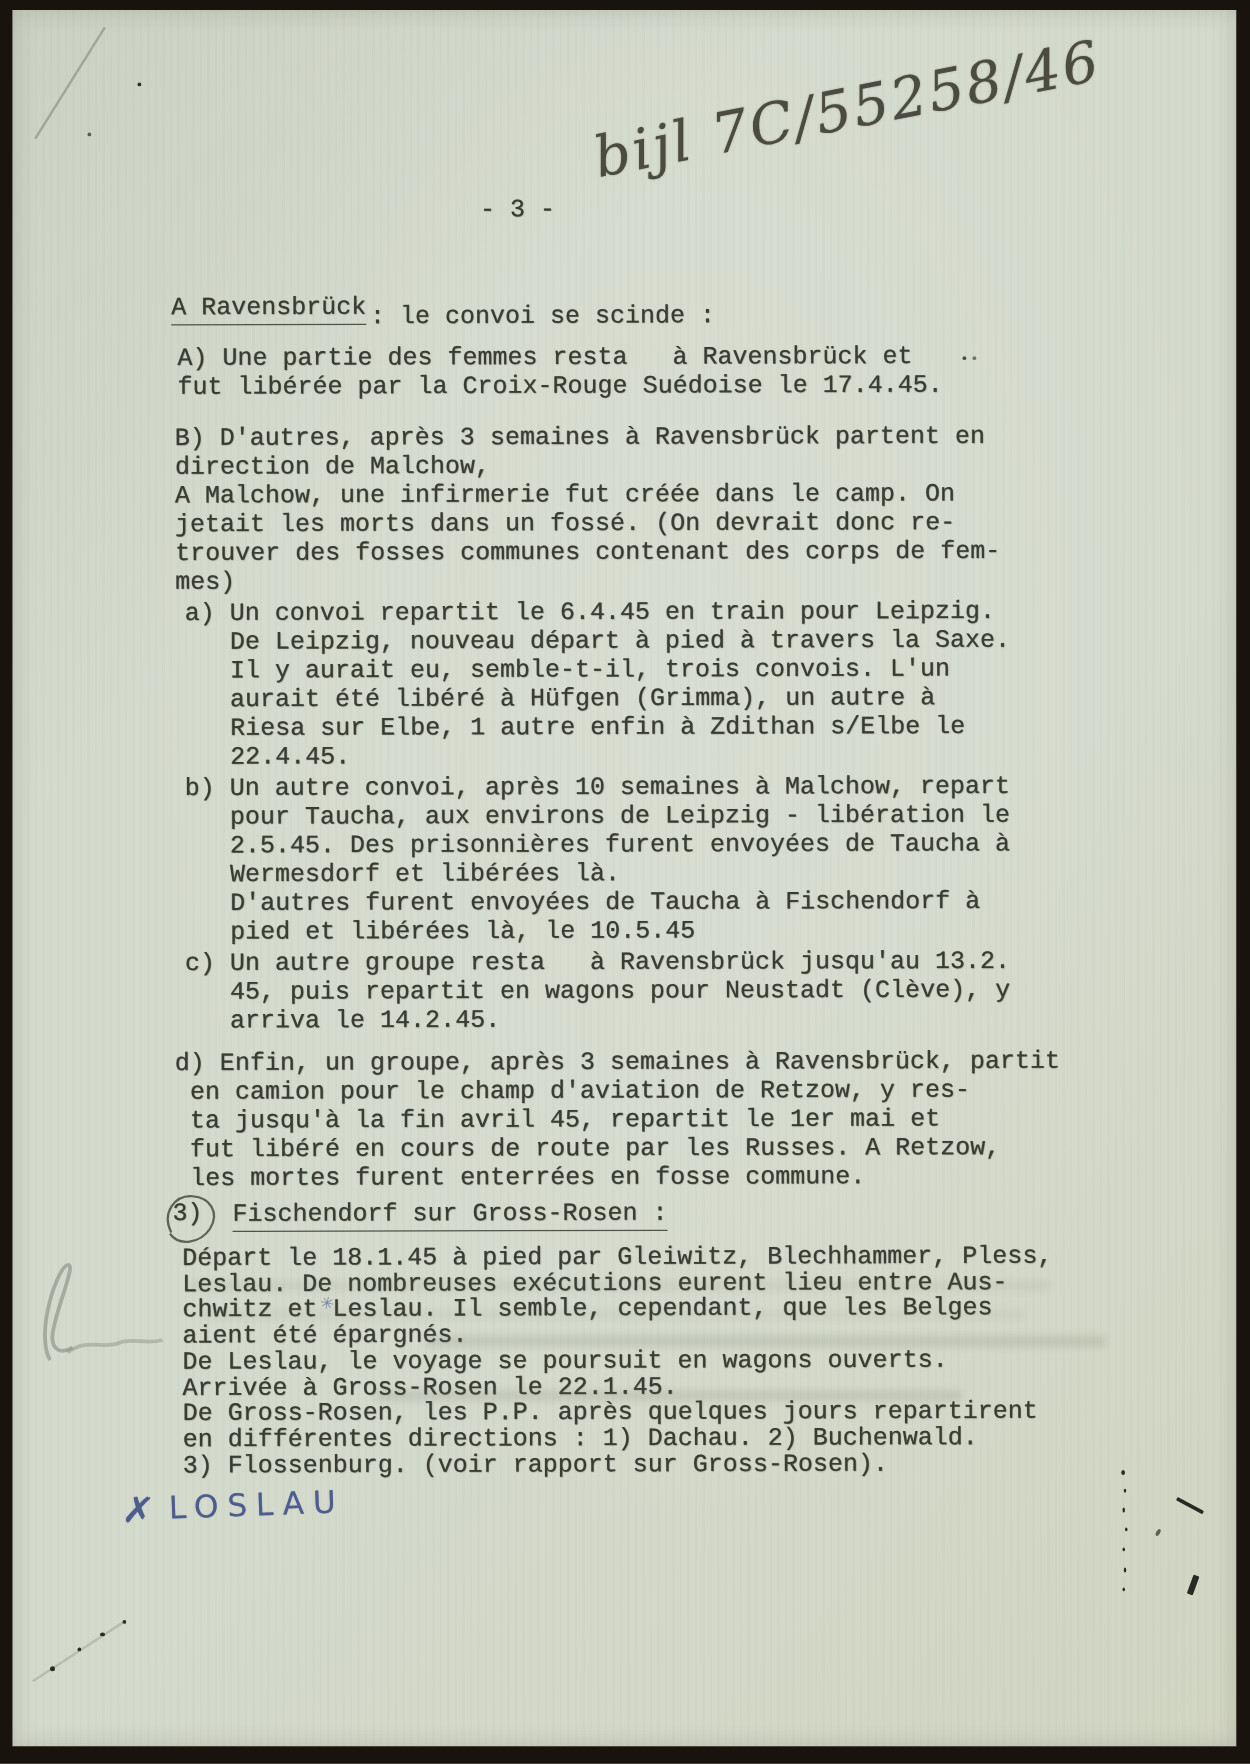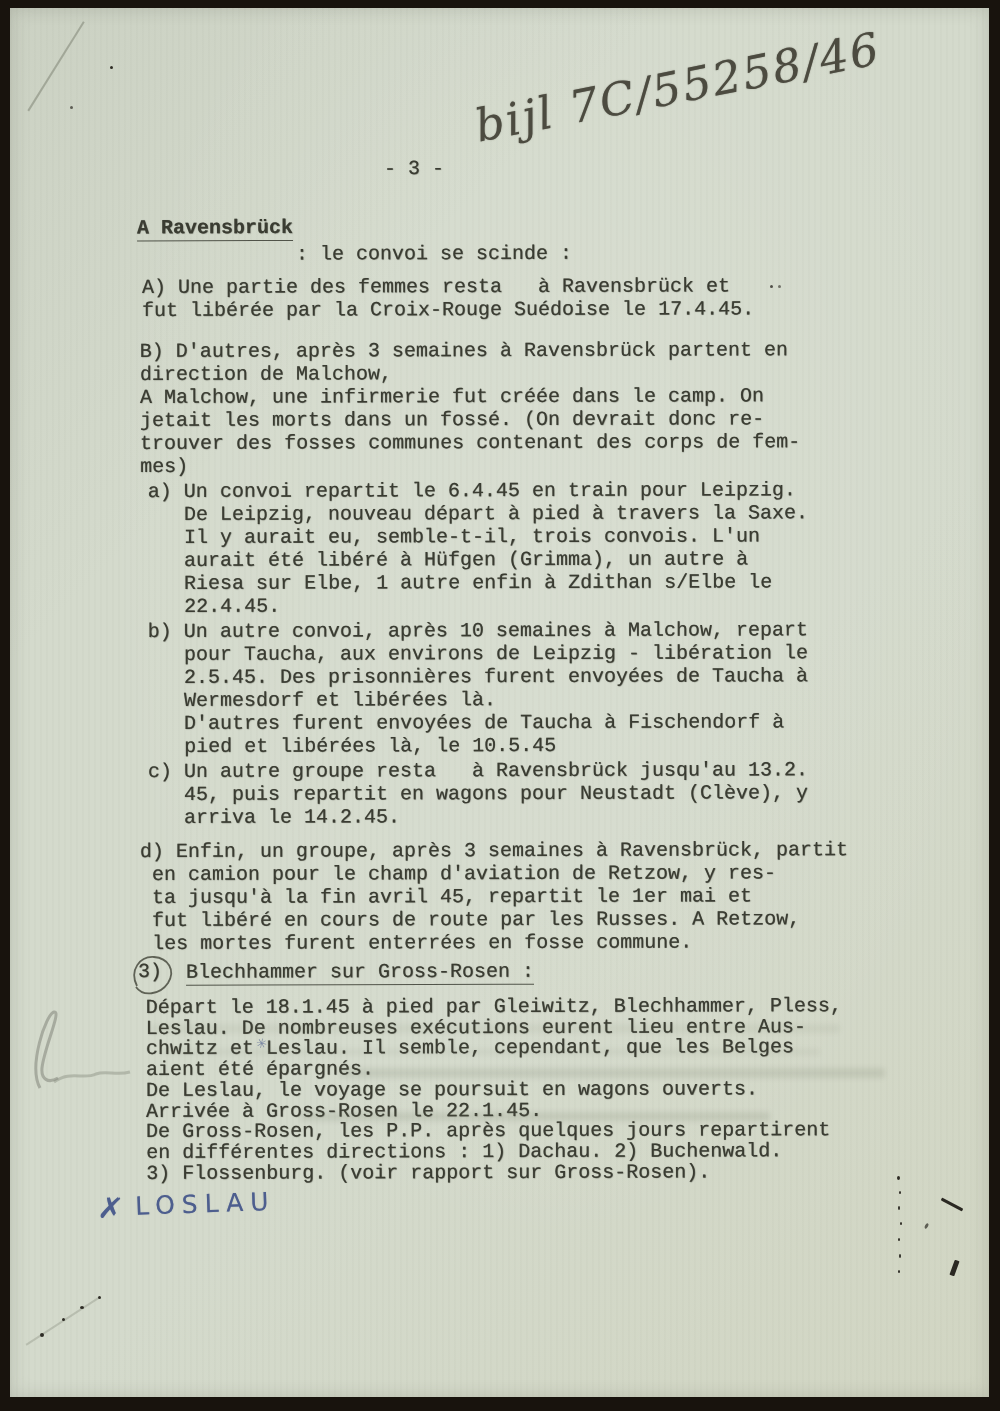--- a/index.html
+++ b/index.html
@@ -68,21 +68,21 @@
 </style>
 </head>
 <body>
 
 <div class="paper">
 
   <div class="handref">bijl 7C/55258/46</div>
 
   <div class="typed" style="left:374px; top:149px; width:120px;">- 3 -</div>
 
-  <div class="typed" style="left:127px; top:208px; width:300px;font-weight:bold;"><span class="underline">A Ravensbrück</span></div>
+  <div class="typed" style="left:127px; top:227px; width:300px;"><span class="underline">A Ravensbrück</span></div>
 
   <div class="typed" style="left:286px; top:234px; width:400px;">: le convoi se scinde :</div>
 
   <div class="typed" style="left:132px; top:267px;">A) Une partie des femmes resta   à Ravensbrück et
 fut libérée par la Croix-Rouge Suédoise le 17.4.45.</div>
 
   <div class="typed" style="left:130px; top:331px;">B) D'autres, après 3 semaines à Ravensbrück partent en
 direction de Malchow,
 A Malchow, une infirmerie fut créée dans le camp. On
 jetait les morts dans un fossé. (On devrait donc re-
@@ -110,21 +110,21 @@
   <div class="typed hang1" style="left:130px; top:831px; width:760px;">d) Enfin, un groupe, après 3 semaines à Ravensbrück, partit
 en camion pour le champ d'aviation de Retzow, y res-
 ta jusqu'à la fin avril 45, repartit le 1er mai et
 fut libéré en cours de route par les Russes. A Retzow,
 les mortes furent enterrées en fosse commune.</div>
 
   <svg class="circle3" width="52" height="46" viewBox="0 0 52 46">
     <path d="M 11,34 C 3,18 14,4 28,5 C 42,6 50,18 42,31 C 34,43 17,45 10,35" fill="none" stroke="#4a4c41" stroke-width="1.8" opacity="0.85"></path>
   </svg>
   <div class="typed" style="left:128px; top:952px; width:60px;">3)</div>
-  <div class="typed" style="left:176px; top:952px; width:500px;"><span class="underline">Blechhammer sur Gross-Rosen :</span></div>
+  <div class="typed" style="left:176px; top:952px; width:500px;"><span class="underline">Fischendorf sur Gross-Rosen :</span></div>
 
   <div class="typed tight" style="left:136px; top:989px;">Départ le 18.1.45 à pied par Gleiwitz, Blechhammer, Pless,
 Leslau. De nombreuses exécutions eurent lieu entre Aus-
 chwitz et Leslau. Il semble, cependant, que les Belges
 aient été épargnés.
 De Leslau, le voyage se poursuit en wagons ouverts.
 Arrivée à Gross-Rosen le 22.1.45.
 De Gross-Rosen, les P.P. après quelques jours repartirent
 en différentes directions : 1) Dachau. 2) Buchenwald.
 3) Flossenburg. (voir rapport sur Gross-Rosen).</div>

